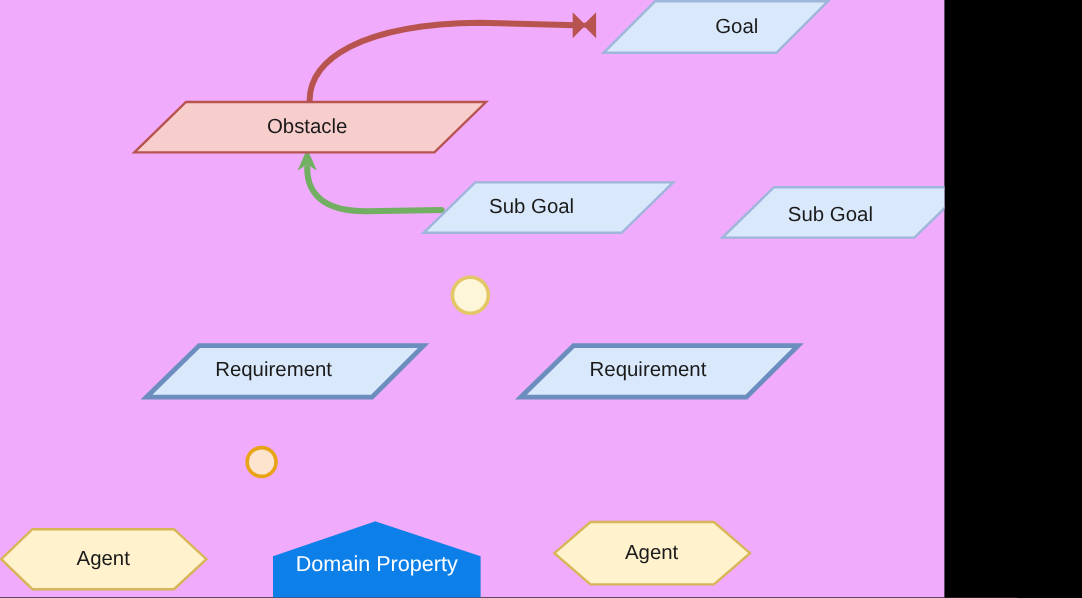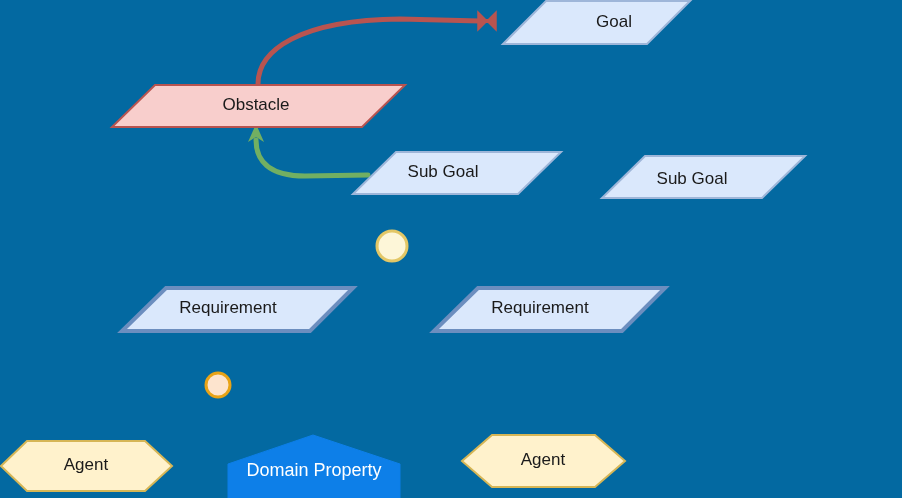--- a/index.html
+++ b/index.html
@@ -5,23 +5,23 @@
   html, body {
     margin: 0;
     padding: 0;
     background: #000000;
   }
   body {
     font-family: "Liberation Sans", sans-serif;
   }
   #canvas-wrap {
     position: relative;
-    width: 902px;
+    width: 787px;
     height: 498px;
-    background: #0369a1;
+    background: #f0abfc;
     overflow: hidden;
   }
   svg#diagram {
     position: absolute;
     left: 0;
     top: 0;
     width: 902px;
     height: 498px;
     display: block;
   }

